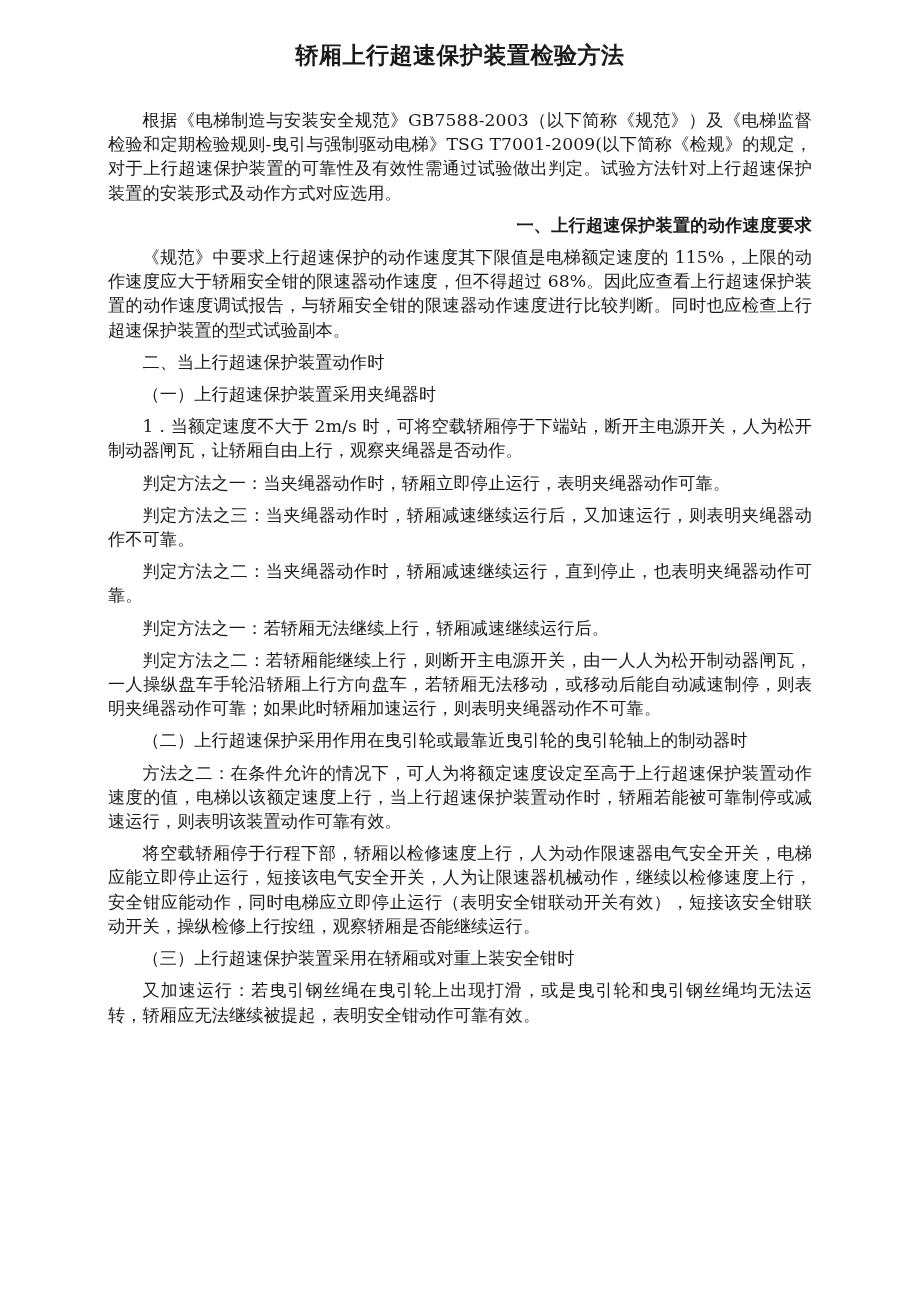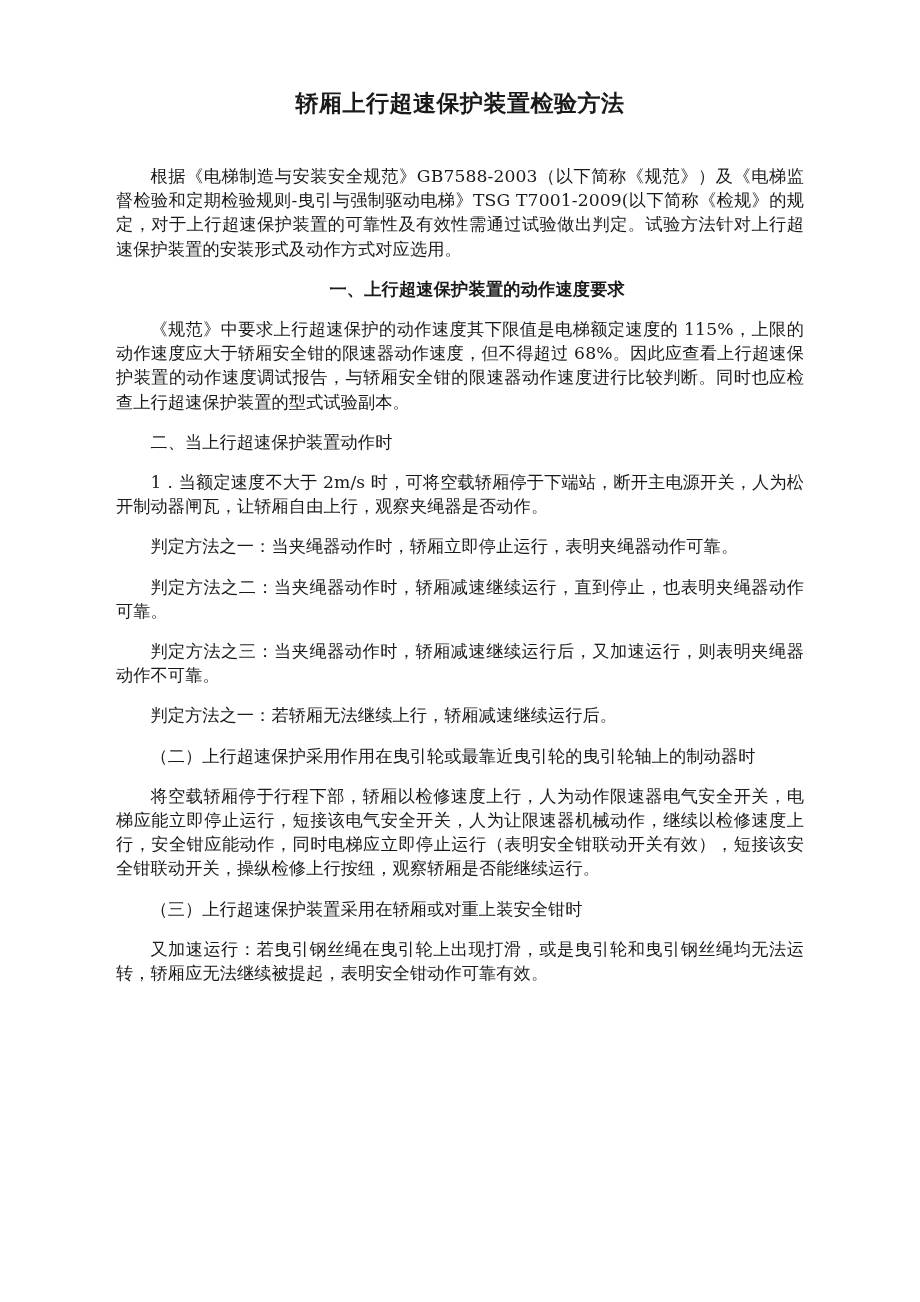--- a/index.html
+++ b/index.html
@@ -33,42 +33,42 @@
     width: 720px;
   }
 
   .doc-title {
     text-align: center;
     font-size: 23px;
     font-weight: bold;
     letter-spacing: 0.5px;
     line-height: 30px;
     margin: 0;
-    padding-top: 88px;
+    padding-top: 40px;
     font-family: "DejaVu Serif", "Liberation Serif", serif;
   }
 
   .title-gap {
     height: 30px;
   }
 
   p.para {
-    margin: 16px;
+    margin: 8px;
     font-size: 17.2px;
     line-height: 24.2px;
     text-align: justify;
     text-justify: inter-ideograph;
     text-indent: 2em;
     letter-spacing: 0.1px;
     word-break: break-all;
   }
 
   p.para.heading {
     font-weight: bold;
-    text-align: center;
+    text-align: right;
     letter-spacing: 0.2px;
   }
 </style>
 </head>
 <body>
 
 <div class="page">
   <div class="content">
 
     <h1 class="doc-title">轿厢上行超速保护装置检验方法</h1>
@@ -76,36 +76,39 @@
     <div class="title-gap"></div>
 
     <p class="para">根据《电梯制造与安装安全规范》GB7588-2003（以下简称《规范》）及《电梯监督检验和定期检验规则-曳引与强制驱动电梯》TSG T7001-2009(以下简称《检规》的规定，对于上行超速保护装置的可靠性及有效性需通过试验做出判定。试验方法针对上行超速保护装置的安装形式及动作方式对应选用。</p>
 
     <p class="para heading">一、上行超速保护装置的动作速度要求</p>
 
     <p class="para">《规范》中要求上行超速保护的动作速度其下限值是电梯额定速度的 115%，上限的动作速度应大于轿厢安全钳的限速器动作速度，但不得超过 68%。因此应查看上行超速保护装置的动作速度调试报告，与轿厢安全钳的限速器动作速度进行比较判断。同时也应检查上行超速保护装置的型式试验副本。</p>
 
     <p class="para">二、当上行超速保护装置动作时</p>
 
+    <p class="para">（一）上行超速保护装置采用夹绳器时</p>
 
     <p class="para">1．当额定速度不大于 2m/s 时，可将空载轿厢停于下端站，断开主电源开关，人为松开制动器闸瓦，让轿厢自由上行，观察夹绳器是否动作。</p>
 
     <p class="para">判定方法之一：当夹绳器动作时，轿厢立即停止运行，表明夹绳器动作可靠。</p>
 
+    <p class="para">判定方法之三：当夹绳器动作时，轿厢减速继续运行后，又加速运行，则表明夹绳器动作不可靠。</p>
+
     <p class="para">判定方法之二：当夹绳器动作时，轿厢减速继续运行，直到停止，也表明夹绳器动作可靠。</p>
-
-    <p class="para">判定方法之三：当夹绳器动作时，轿厢减速继续运行后，又加速运行，则表明夹绳器动作不可靠。</p>
 
 
     <p class="para">判定方法之一：若轿厢无法继续上行，轿厢减速继续运行后。</p>
 
+    <p class="para">判定方法之二：若轿厢能继续上行，则断开主电源开关，由一人人为松开制动器闸瓦，一人操纵盘车手轮沿轿厢上行方向盘车，若轿厢无法移动，或移动后能自动减速制停，则表明夹绳器动作可靠；如果此时轿厢加速运行，则表明夹绳器动作不可靠。</p>
 
     <p class="para">（二）上行超速保护采用作用在曳引轮或最靠近曳引轮的曳引轮轴上的制动器时</p>
 
 
+    <p class="para">方法之二：在条件允许的情况下，可人为将额定速度设定至高于上行超速保护装置动作速度的值，电梯以该额定速度上行，当上行超速保护装置动作时，轿厢若能被可靠制停或减速运行，则表明该装置动作可靠有效。</p>
 
     <p class="para">将空载轿厢停于行程下部，轿厢以检修速度上行，人为动作限速器电气安全开关，电梯应能立即停止运行，短接该电气安全开关，人为让限速器机械动作，继续以检修速度上行，安全钳应能动作，同时电梯应立即停止运行（表明安全钳联动开关有效），短接该安全钳联动开关，操纵检修上行按纽，观察轿厢是否能继续运行。</p>
 
     <p class="para">（三）上行超速保护装置采用在轿厢或对重上装安全钳时</p>
 
     <p class="para">又加速运行：若曳引钢丝绳在曳引轮上出现打滑，或是曳引轮和曳引钢丝绳均无法运转，轿厢应无法继续被提起，表明安全钳动作可靠有效。</p>
 
   </div>
 </div>
 

